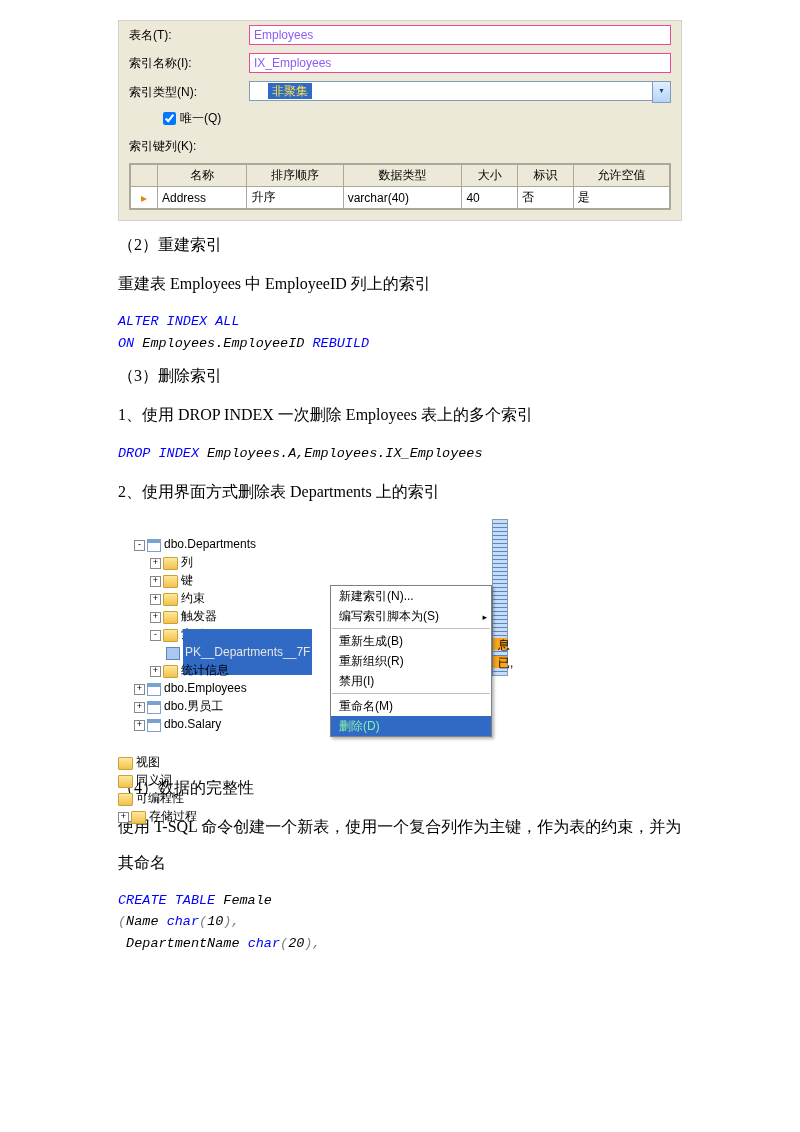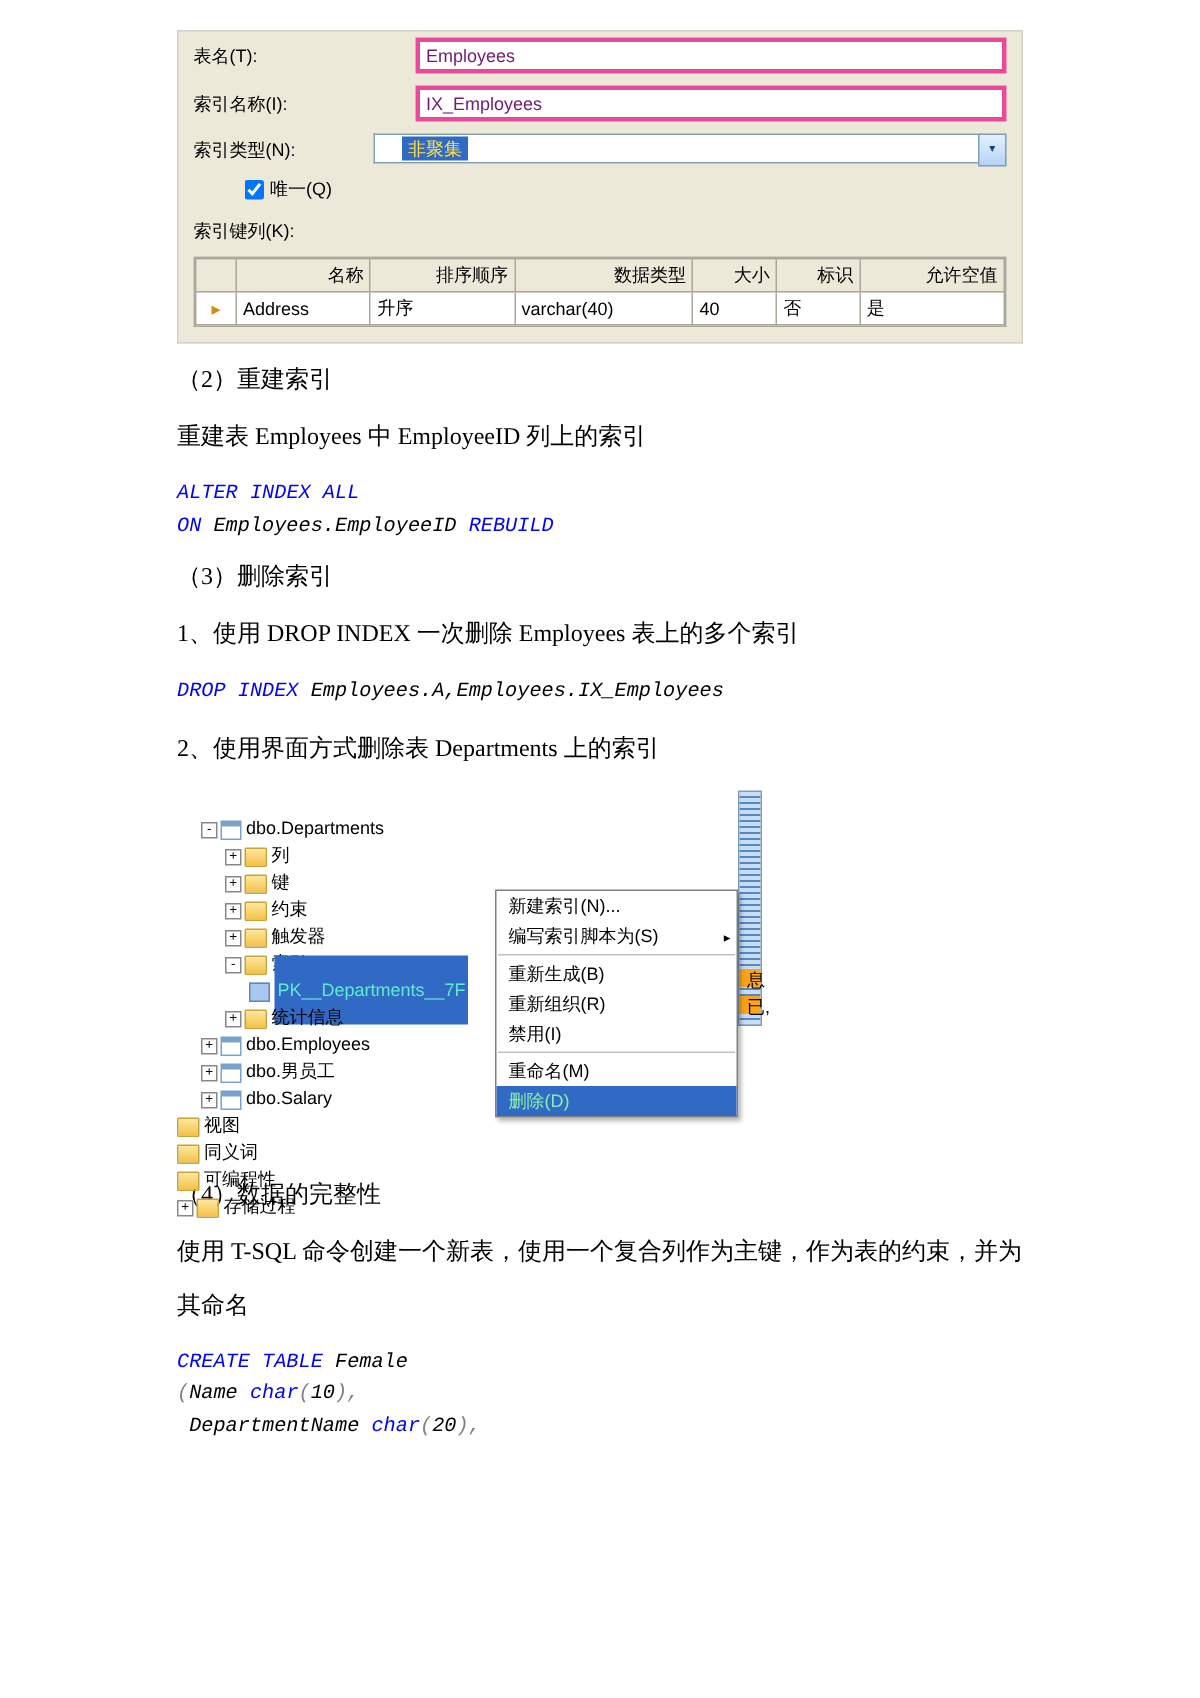--- a/index.html
+++ b/index.html
@@ -28,25 +28,24 @@
     align-items: center;
     padding: 4px 10px;
   }
   .dlg .lbl {
     width: 120px;
   }
   .dlg .fld {
     flex: 1;
     height: 18px;
     background: #fff;
-    border: 3px solid #ec4899;
+    border: 1px solid #ec4899;
     padding: 0 4px;
     line-height: 18px;
-    color: #701a75;
-    margin-left: 28px;
+    color: #8b5cf6;
   }
   .dlg .combo {
     display: flex;
     flex: 1;
   }
   .dlg .combo-sel {
     flex: 1;
     height: 18px;
     border: 1px solid #7f9db9;
     border-right: none;
@@ -84,21 +83,21 @@
     border: 1px solid #aca899;
   }
   .dlg-table table {
     width: 100%;
     border-collapse: collapse;
     font-size: 12px;
   }
   .dlg-table th {
     background: #ece9d8;
     border: 1px solid #aca899;
-    text-align: right;
+    text-align: center;
     padding: 2px 4px;
     font-weight: normal;
   }
   .dlg-table td {
     border: 1px solid #aca899;
     padding: 2px 4px;
   }
   .dlg-table .icon-cell {
     width: 18px;
     color: #d48c0c;
@@ -178,21 +177,21 @@
   .tree .idx {
     display: inline-block;
     width: 12px; height: 11px;
     background: #a9c8ef;
     border: 1px solid #5b87bf;
     margin-right: 3px;
     vertical-align: middle;
   }
   .tree .sel {
     background: #316ac5;
-    color: #5eead4;
+    color: #e5e5e5;
     padding: 16px 2px;
   }
   .strip {
     position: absolute;
     right: 10px;
     top: 0;
     width: 14px;
     height: 155px;
     background: repeating-linear-gradient(#c7dcf6 0, #c7dcf6 3px, #5b87bf 3px, #5b87bf 4px);
     border: 1px solid #7f9db9;
@@ -310,21 +309,21 @@
                 <li><span class="idx"></span><span class="sel">PK__Departments__7F</span></li>
               </ul>
             </li>
             <li><span class="sq">+</span><span class="f"></span><span>统计信息</span></li>
           </ul>
         </li>
         <li><span class="sq">+</span><span class="tbl"></span><span>dbo.Employees</span></li>
         <li><span class="sq">+</span><span class="tbl"></span><span>dbo.男员工</span></li>
         <li><span class="sq">+</span><span class="tbl"></span><span>dbo.Salary</span></li>
       </ul>
-      <ul style="padding-left:0;">
+      <ul style="padding-left:0;margin-top:20px;">
         <li><span class="f"></span><span>视图</span></li>
         <li><span class="f"></span><span>同义词</span></li>
         <li><span class="f"></span><span>可编程性</span></li>
         <li><span class="sq">+</span><span class="f"></span><span>存储过程</span></li>
       </ul>
     </div>
     <div class="strip">
       <div class="highlight" style="top:118px;height:12px;"></div>
       <div class="highlight" style="top:136px;height:12px;"></div>
     </div>

